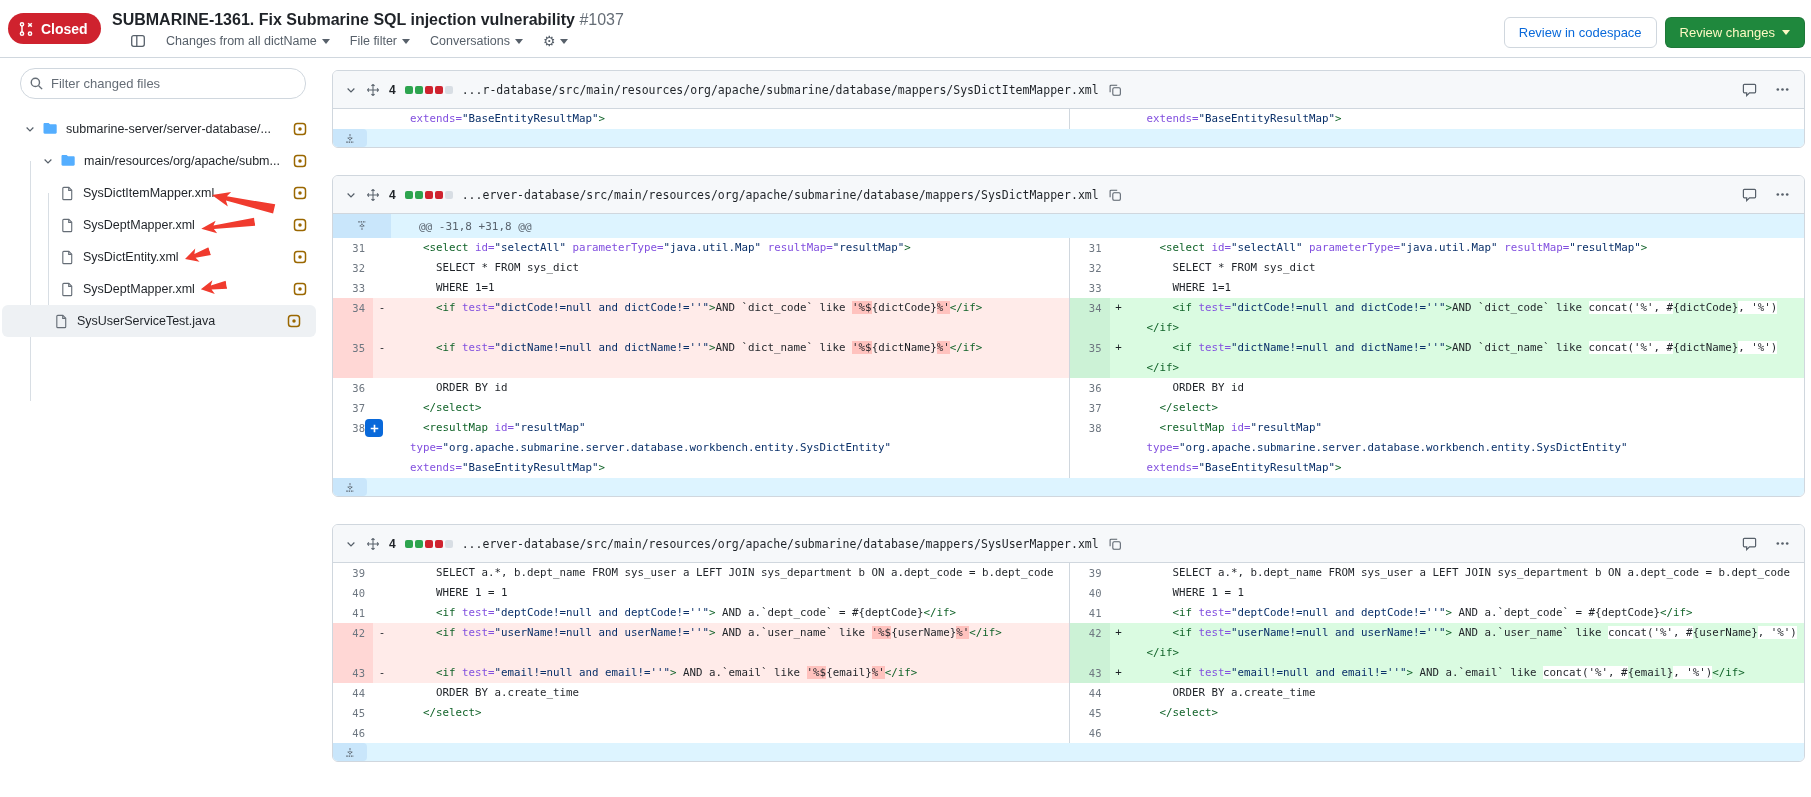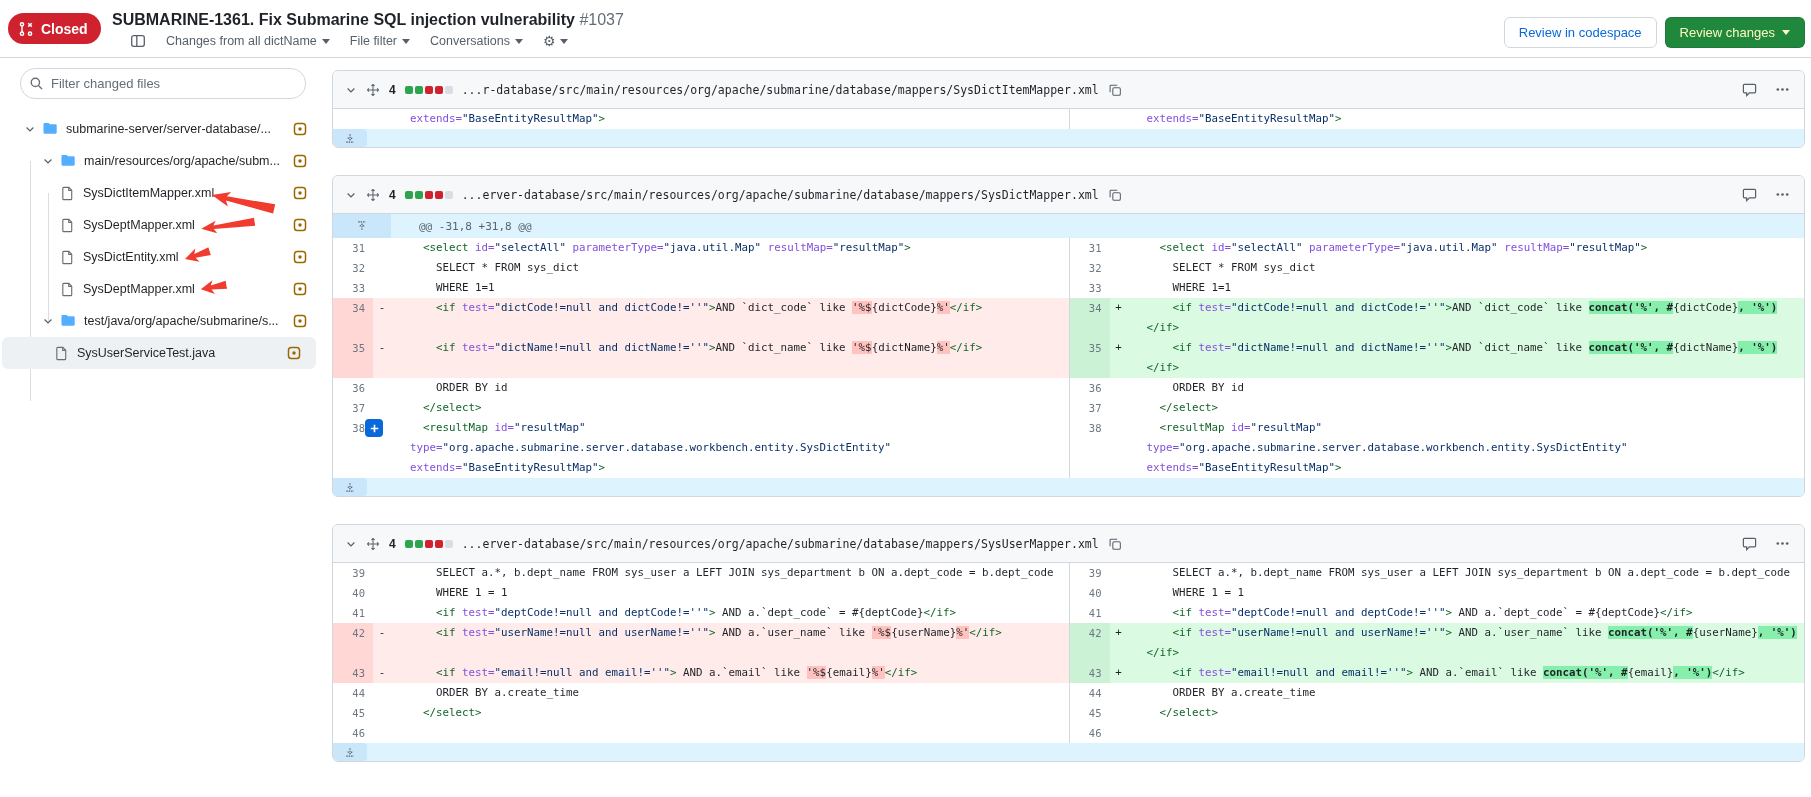--- a/index.html
+++ b/index.html
@@ -73,21 +73,21 @@
 
   .drow { display:flex; align-items:stretch; font-family:"DejaVu Sans Mono",monospace; font-size:10.8px; line-height:20px; }
   .dhalf { flex:1 1 50%; min-width:0; display:flex; position:relative; }
   .dhalf.rt { border-left:1px solid #d0d7de; }
   .num { flex:0 0 40px; text-align:right; padding-right:8px; color:#6e7781; font-size:10.5px;
     user-select:none; cursor:pointer; }
   .sgn { flex:0 0 18px; text-align:center; color:#1f2328; }
   .code { flex:1 1 auto; white-space:pre; overflow:hidden; padding-left:6px; min-height:20px; }
   .t-d .num { background:#ffd7d5; } .t-d .sgn,.t-d .code { background:#ffebe9; }
   .t-a .num { background:#ccf2d6; } .t-a .sgn,.t-a .code { background:#dafbe1; }
-  .t-d .sg-h { background:#ffc2be; } .t-a .sg-h { background:#86efac;font-weight:bold; }
+  .t-d .sg-h { background:#ffc2be; } .t-a .sg-h { background:#ffffff; }
   .sg-p { color:#1f2328; } .sg-t { color:#116329; } .sg-a { color:#8250df;text-align:center; }
   .sg-s { color:#0a3069; } .sg-h { color:#1f2328; }
   .plusbtn { position:absolute; left:32px; top:1px; width:18px; height:18px; background:#0969da;
     border:none; border-radius:4px; display:flex; align-items:center; justify-content:center; cursor:pointer; }
 
   .ebar { height:18px; background:#ddf4ff; display:flex; align-items:stretch; }
   .ebtn { flex:0 0 34px; background:#c9e6fb; border-radius:0 4px 4px 0; display:flex;
     align-items:center; justify-content:center; color:#57606a; cursor:pointer; }
 </style>
 </head>
@@ -267,39 +267,20 @@
             <path fill="#f03b2e" d="M0 8 L13 1 L10.5 6 L26 4 L26 12 L10.5 10 L13 15 Z"></path>
           </svg>
         </span>
         <span class="mod" style="display: flex;">
           <svg width="14" height="14" viewBox="0 0 16 16">
             <rect x="1.7" y="1.7" width="12.6" height="12.6" rx="3.2" fill="none" stroke="#9a6700" stroke-width="1.7"></rect>
             <circle cx="8" cy="8" r="2" fill="#9a6700"></circle>
           </svg>
         </span>
       </div>
-      <div class="trow d1">
-        <span class="tchev" style="display: flex;">
-          <svg width="12" height="12" viewBox="0 0 16 16" fill="none" stroke="currentColor" stroke-width="1.6">
-            <path d="M3.5 6l4.5 4.5L12.5 6"></path>
-          </svg>
-        </span>
-        <span class="ticon" style="display: flex;">
-          <svg width="16" height="16" viewBox="0 0 16 16">
-            <path fill="#54aeff" d="M1.5 3.2c0-.7.5-1.2 1.2-1.2h3.4c.4 0 .8.15 1 .4l1 .9h5.4c.7 0 1.2.55 1.2 1.2v7c0 .7-.5 1.2-1.2 1.2H2.7c-.7 0-1.2-.5-1.2-1.2z"></path>
-          </svg>
-        </span>
-        <span class="tlabel">test/java/org/apache/submarine/s...</span>
-        <span class="mod" style="display: flex;">
-          <svg width="14" height="14" viewBox="0 0 16 16">
-            <rect x="1.7" y="1.7" width="12.6" height="12.6" rx="3.2" fill="none" stroke="#9a6700" stroke-width="1.7"></rect>
-            <circle cx="8" cy="8" r="2" fill="#9a6700"></circle>
-          </svg>
-        </span>
-      </div>
       <div class="trow d2 sel">
         <span class="ticon" style="display: flex;">
           <svg width="15" height="15" viewBox="0 0 16 16" fill="none" stroke="#656d76" stroke-width="1.2">
             <path d="M4 1.5h5.4l3.1 3v9a1 1 0 0 1-1 1H4a1 1 0 0 1-1-1v-11a1 1 0 0 1 1-1z"></path>
             <path d="M9.3 1.7v3h3"></path>
           </svg>
         </span>
         <span class="tlabel">SysUserServiceTest.java</span>
         <span class="mod" style="display: flex;">
           <svg width="14" height="14" viewBox="0 0 16 16">

